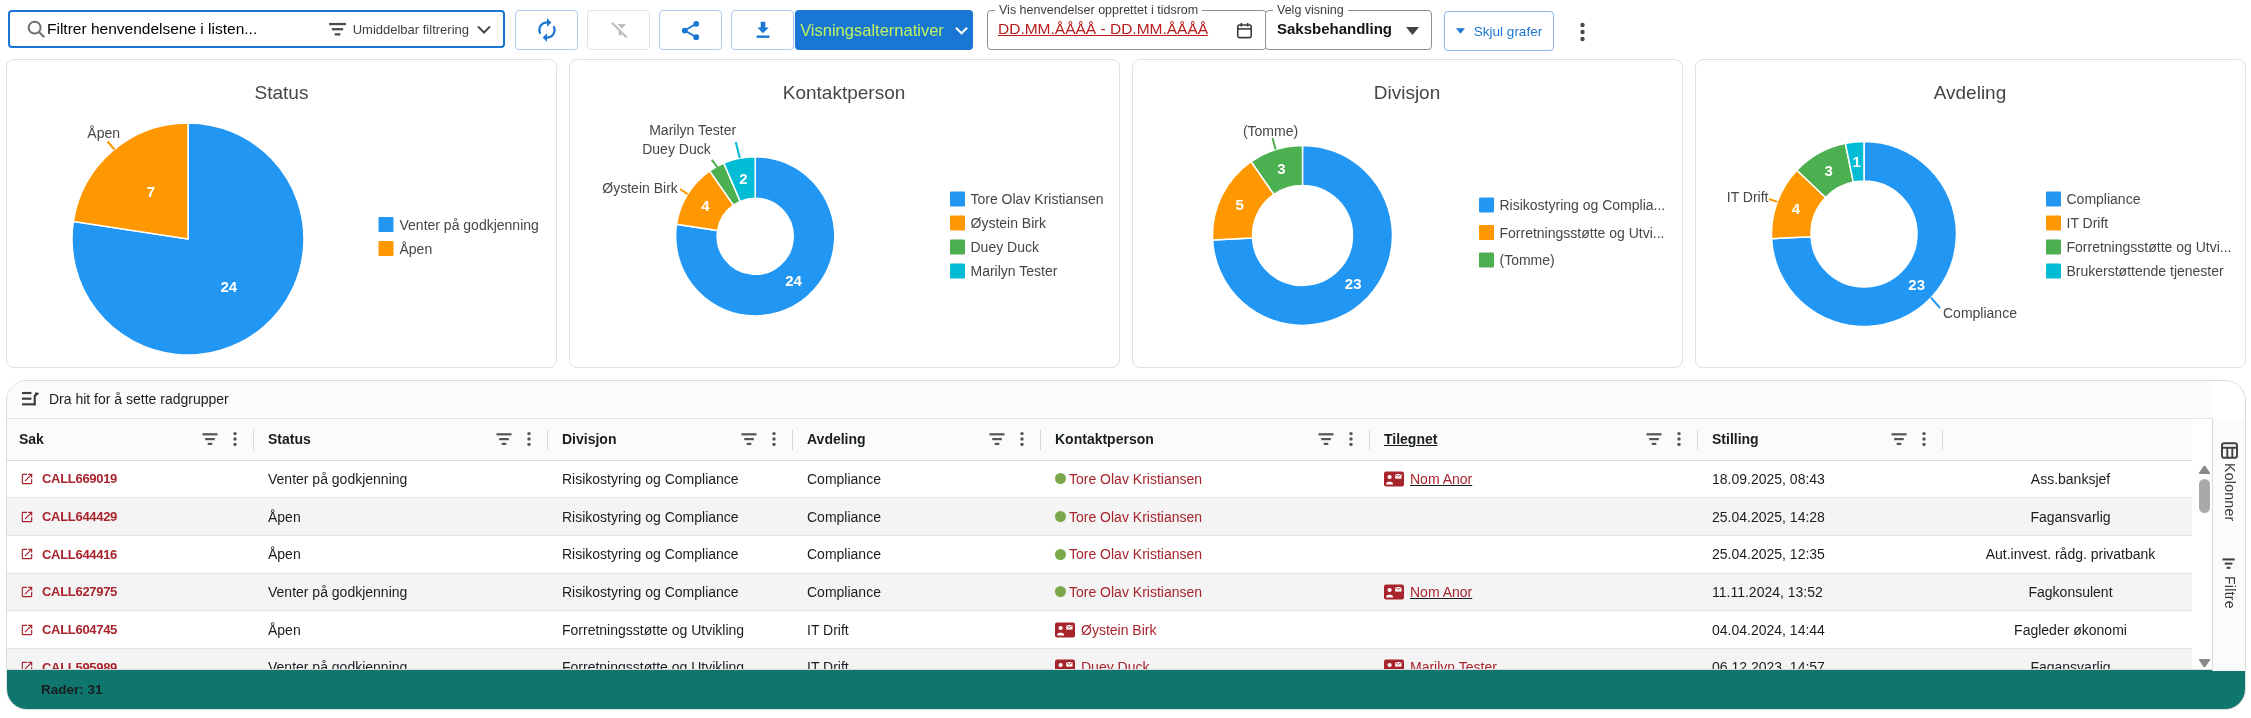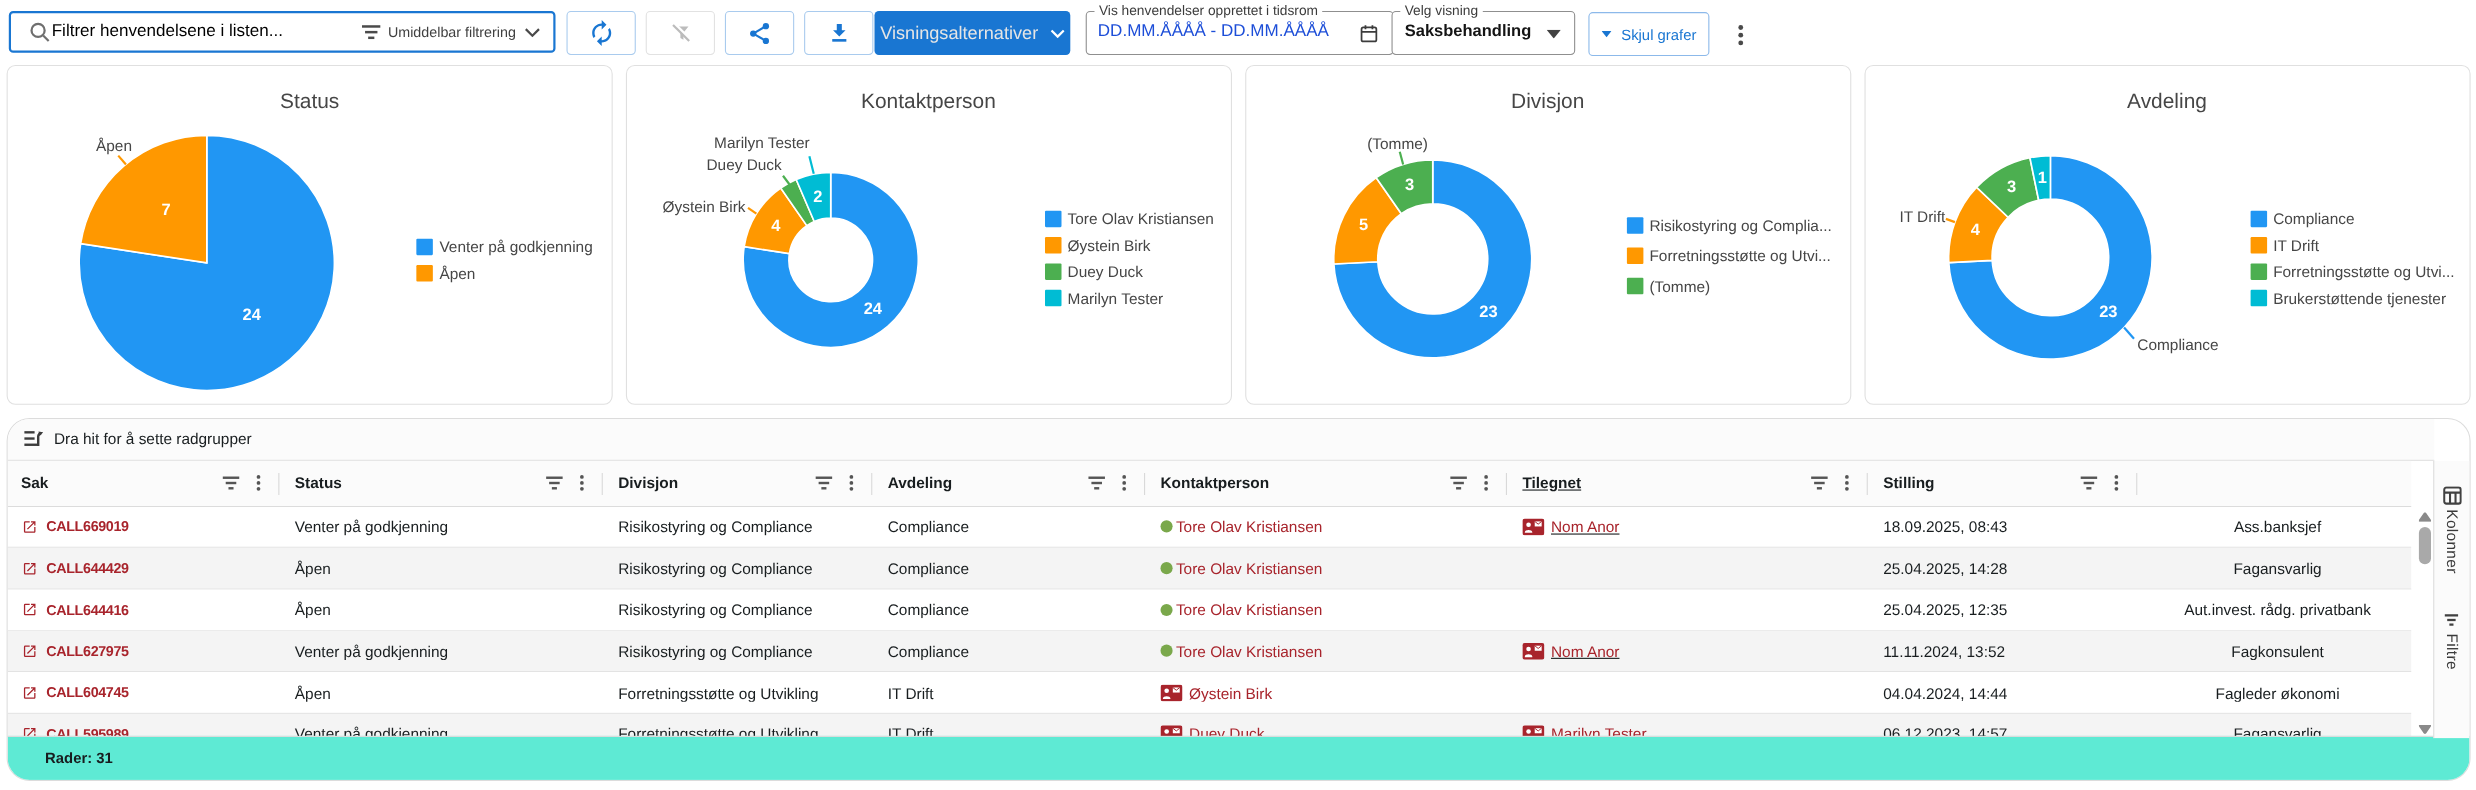--- a/index.html
+++ b/index.html
@@ -4,21 +4,21 @@
 <style>
 * { margin:0; padding:0; box-sizing:border-box; }
 html,body { width:2251px; height:718px; background:#fff; font-family:"Liberation Sans", sans-serif; overflow:hidden; }
 .abs { position:absolute; }
 
 .searchbox { position:absolute; left:8px; top:10px; width:497px; height:38px; border:2px solid #1976d2; border-radius:4px; background:#fff; display:flex; align-items:center; }
 .searchbox .ph { color:#000000; font-size:15.5px; flex:1; }
 .searchbox .imm { color:#3f3f3f; font-size:13px; margin-left:7px; }
 .tbtn { position:absolute; top:10px; width:63px; height:40px; border:1px solid #a9cbee; border-radius:4px; background:#fff; display:flex; align-items:center; justify-content:center; }
 .tbtn.dis { border-color:#e2e2e2; }
-.bluebtn { position:absolute; left:795px; top:10px; width:178px; height:40px; background:#1976d2; border-radius:4px; color:#e5e5e5; font-size:16.5px; display:flex; align-items:center; justify-content:center; gap:11px; }
+.bluebtn { position:absolute; left:795px; top:10px; width:178px; height:40px; background:#1976d2; border-radius:4px; color:#bef264; font-size:16.5px; display:flex; align-items:center; justify-content:center; gap:11px; }
 .field { position:absolute; top:10px; height:40px; border:1px solid #8f8f8f; border-radius:4px; background:#fff; }
 .field .lbl { position:absolute; top:-8px; left:7px; background:#fff; padding:0 4px; font-size:12.5px; color:#3c3c3c; white-space:nowrap; }
 
 .panel { position:absolute; top:58.5px; width:551px; height:309px; border:1px solid #e0e0e0; border-radius:8px; background:#fff; }
 .ctitle { position:absolute; top:22px; width:100%; text-align:center; font-size:19px; color:#464646; }
 
 .gridwrap { position:absolute; left:6px; top:379.5px; width:2239.5px; height:330px; border:1px solid #dcdcdc; border-radius:21px; background:#fff; overflow:hidden; font-size:14px; color:#181d1f; }
 .groupbar { position:absolute; left:0; top:0; width:2206px; height:38px; background:#fbfbfb; border-bottom:1px solid #e2e2e2; display:flex; align-items:center; }
 .hdr { position:absolute; left:0; top:38px; width:2185px; height:42px; background:#fbfbfb; border-bottom:1px solid #dcdcdc; display:flex; }
 .hcell { position:relative; display:flex; align-items:center; font-weight:bold; font-size:14px; padding-left:14px; }
@@ -26,21 +26,21 @@
 .hcell .sep { position:absolute; right:0; top:11px; height:20px; width:1px; background:#d9d9d9; }
 .rows { position:absolute; left:0; top:80px; width:2185px; }
 .row { display:flex; height:37.7px; border-bottom:1px solid #e3e3e3; background:#fff; align-items:center; }
 .row.alt { background:#f4f4f4; }
 .cell { padding-left:14px; display:flex; align-items:center; white-space:nowrap; overflow:hidden; }
 .c1{width:247px; padding-left:13px;} .c2{width:294px;} .c3{width:245px;} .c4{width:248px;} .c5{width:329px;} .c6{width:328px;text-decoration:underline;} .c7{width:243px;} .c8{width:245px;justify-content:center;}
 .red { color:#a8242c; }
 .calllink { color:#a8242c; font-weight:bold; font-size:13px; letter-spacing:-0.3px; margin-left:8px; }
 .gdot { width:11px; height:11px; border-radius:50%; background:#7aa84b; margin-right:3px; flex:none; }
 .cardic { margin-right:6px; flex:none; }
-.footer { position:absolute; left:0; bottom:0; width:100%; height:39.5px; border-top:1px solid #dcdcdc; background:#5eead4; display:flex; align-items:center; font-weight:bold; font-size:13.5px; }
+.footer { position:absolute; left:0; bottom:0; width:100%; height:39.5px; border-top:1px solid #dcdcdc; background:#0f766e; display:flex; align-items:center; font-weight:bold; font-size:13.5px; }
 .sidebar { position:absolute; right:0; top:0; width:33px; height:290px; border-left:1px solid #dcdcdc; background:#fbfbfb; }
 .vtext { writing-mode:vertical-lr; font-size:14px; color:#3a3a3a; letter-spacing:0.3px; }
 .snum { fill:#fff; font-size:15px; font-weight:bold; text-anchor:middle; dominant-baseline:central; }
 .clab { fill:#464646; font-size:14px; dominant-baseline:central; }
 .leg  { fill:#464646; font-size:14px; dominant-baseline:central; }
 </style>
 </head>
 <body>
 
 <div class="searchbox">
@@ -87,21 +87,21 @@
     </svg>
 </div>
 <div class="bluebtn">
     <span>Visningsalternativer</span>
   <svg width="13" height="9" viewBox="0 0 14 9" fill="none" stroke="#fff" stroke-width="2.2">
       <path d="M1,1.5 L7,7.5 L13,1.5"></path>
     </svg>
 </div>
 <div class="field" style="left:987px; width:280px;text-align:right;">
   <span class="lbl">Vis henvendelser opprettet i tidsrom</span>
-  <span style="position:absolute; left:10px; top:9px; font-size:15.5px; color:#1d4ed8;">DD.MM.ÅÅÅÅ - DD.MM.ÅÅÅÅ</span>
+  <span style="position:absolute; left:10px; top:9px; font-size:15.5px; color:#b91c1c;text-decoration:underline;">DD.MM.ÅÅÅÅ - DD.MM.ÅÅÅÅ</span>
   <svg width="19" height="19" viewBox="0 0 24 24" style="position:absolute; right:12px; top:10px;" fill="none" stroke="#3c3c3c" stroke-width="2">
       <rect x="3.5" y="5" width="17" height="16" rx="2"></rect>
       <line x1="3.5" y1="10" x2="20.5" y2="10"></line>
       <line x1="8" y1="2.5" x2="8" y2="7"></line>
       <line x1="16" y1="2.5" x2="16" y2="7"></line>
     </svg>
 </div>
 <div class="field" style="left:1265px; width:167px;">
   <span class="lbl">Velg visning</span>
   <span style="position:absolute; left:11px; top:9px; font-size:15px; font-weight:bold; color:#141414;">Saksbehandling</span>

